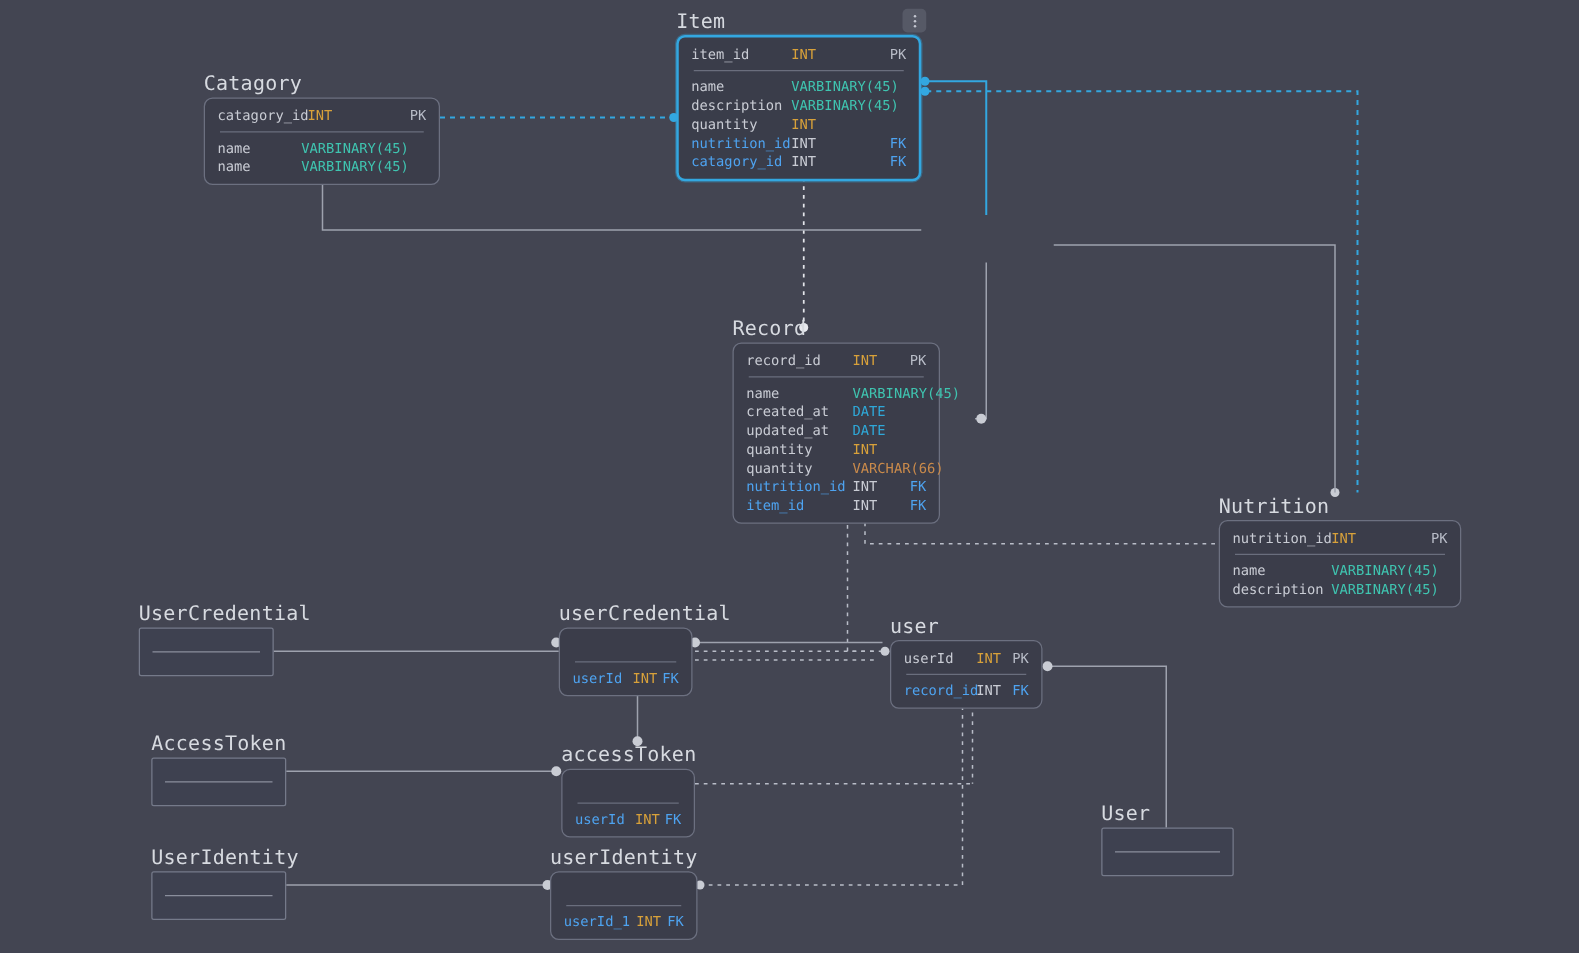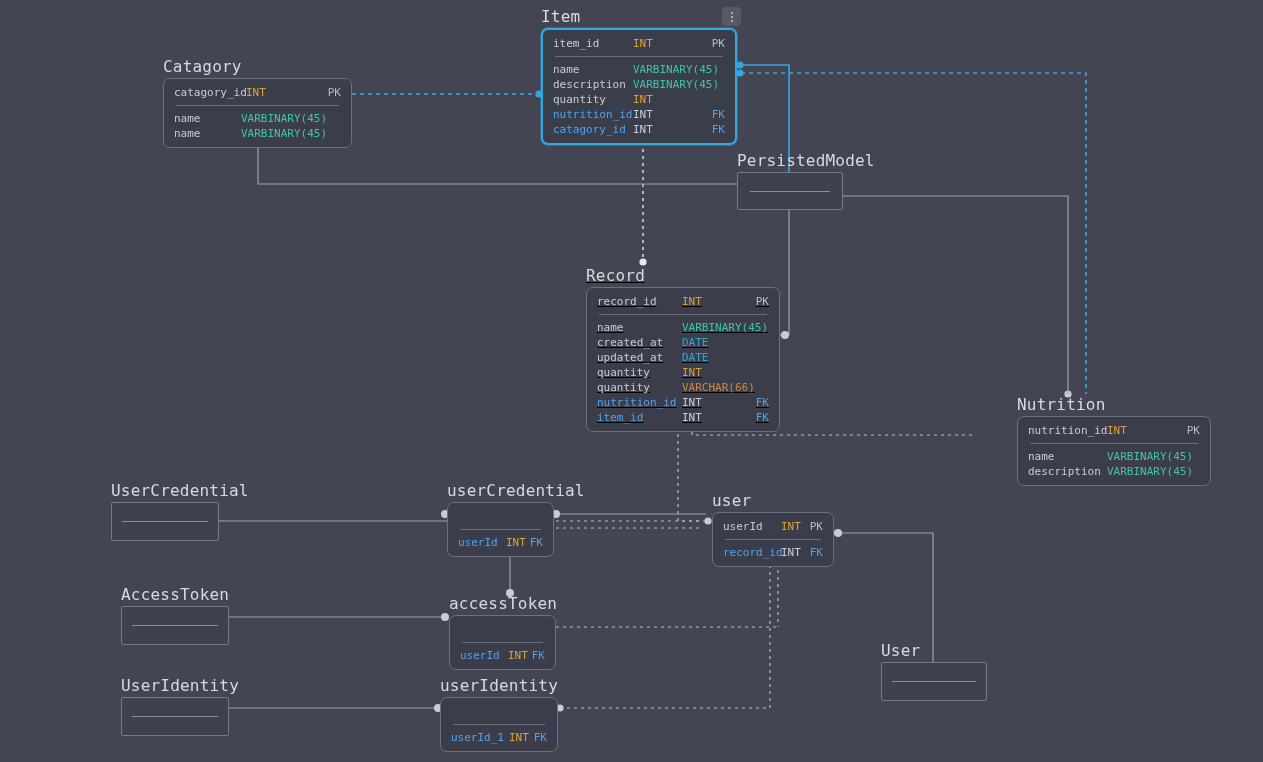--- a/index.html
+++ b/index.html
@@ -239,21 +239,21 @@
         <span class="col-name c-plain" style="width:67px;">name</span>
         <span class="col-type c-var">VARBINARY(45)</span>
       </div>
       <div class="row">
         <span class="col-name c-plain" style="width:67px;">name</span>
         <span class="col-type c-var">VARBINARY(45)</span>
       </div>
     </div>
   </div>
 
-  <div class="node" style="left:586px; top:269px; width:194px;text-decoration:underline;">
+  <div class="node" style="left:586px; top:256px; width:166px;">
     <div class="node-title">Record</div>
     <div class="node-box">
       <div class="row">
         <span class="col-name c-plain" style="width:85px;">record_id</span>
         <span class="col-type c-int">INT</span>
         <span class="col-key c-key">PK</span>
       </div>
       <div class="divider"></div>
       <div class="row">
         <span class="col-name c-plain" style="width:85px;">name</span>
@@ -281,21 +281,21 @@
         <span class="col-key c-keyfk">FK</span>
       </div>
       <div class="row">
         <span class="col-name c-fk" style="width:85px;">item_id</span>
         <span class="col-type c-plain">INT</span>
         <span class="col-key c-keyfk">FK</span>
       </div>
     </div>
   </div>
 
-  <div class="node" style="left:975px; top:398px; width:194px;margin-left:42px;">
+  <div class="node" style="left:975px; top:398px; width:194px;">
     <div class="node-title">Nutrition</div>
     <div class="node-box">
       <div class="row">
         <span class="col-name c-plain" style="width:79px;">nutrition_id</span>
         <span class="col-type c-int">INT</span>
         <span class="col-key c-key">PK</span>
       </div>
       <div class="divider"></div>
       <div class="row">
         <span class="col-name c-plain" style="width:79px;">name</span>
@@ -357,26 +357,20 @@
       <div class="row" style="height:13px;"></div>
       <div class="divider"></div>
       <div class="row">
         <span class="col-name c-fk" style="width:58px;">userId_1</span>
         <span class="col-type c-int">INT</span>
         <span class="col-key c-keyfk">FK</span>
       </div>
     </div>
   </div>
 
-  <div class="node" style="left:737px; top:154px; width:106px;">
-    <div class="node-title">PersistedModel</div>
-    <div class="node-box plain empty-box" style="height:38px; padding:0;">
-      <div class="empty-line" style="margin:18px 12px 0 12px;"></div>
-    </div>
-  </div>
 
   <div class="node" style="left:111px; top:484px; width:108px;">
     <div class="node-title">UserCredential</div>
     <div class="node-box plain empty-box" style="height:39px; padding:0;">
       <div class="empty-line" style="margin:18px 10px 0 10px;"></div>
     </div>
   </div>
 
   <div class="node" style="left:121px; top:588px; width:108px;">
     <div class="node-title">AccessToken</div>

